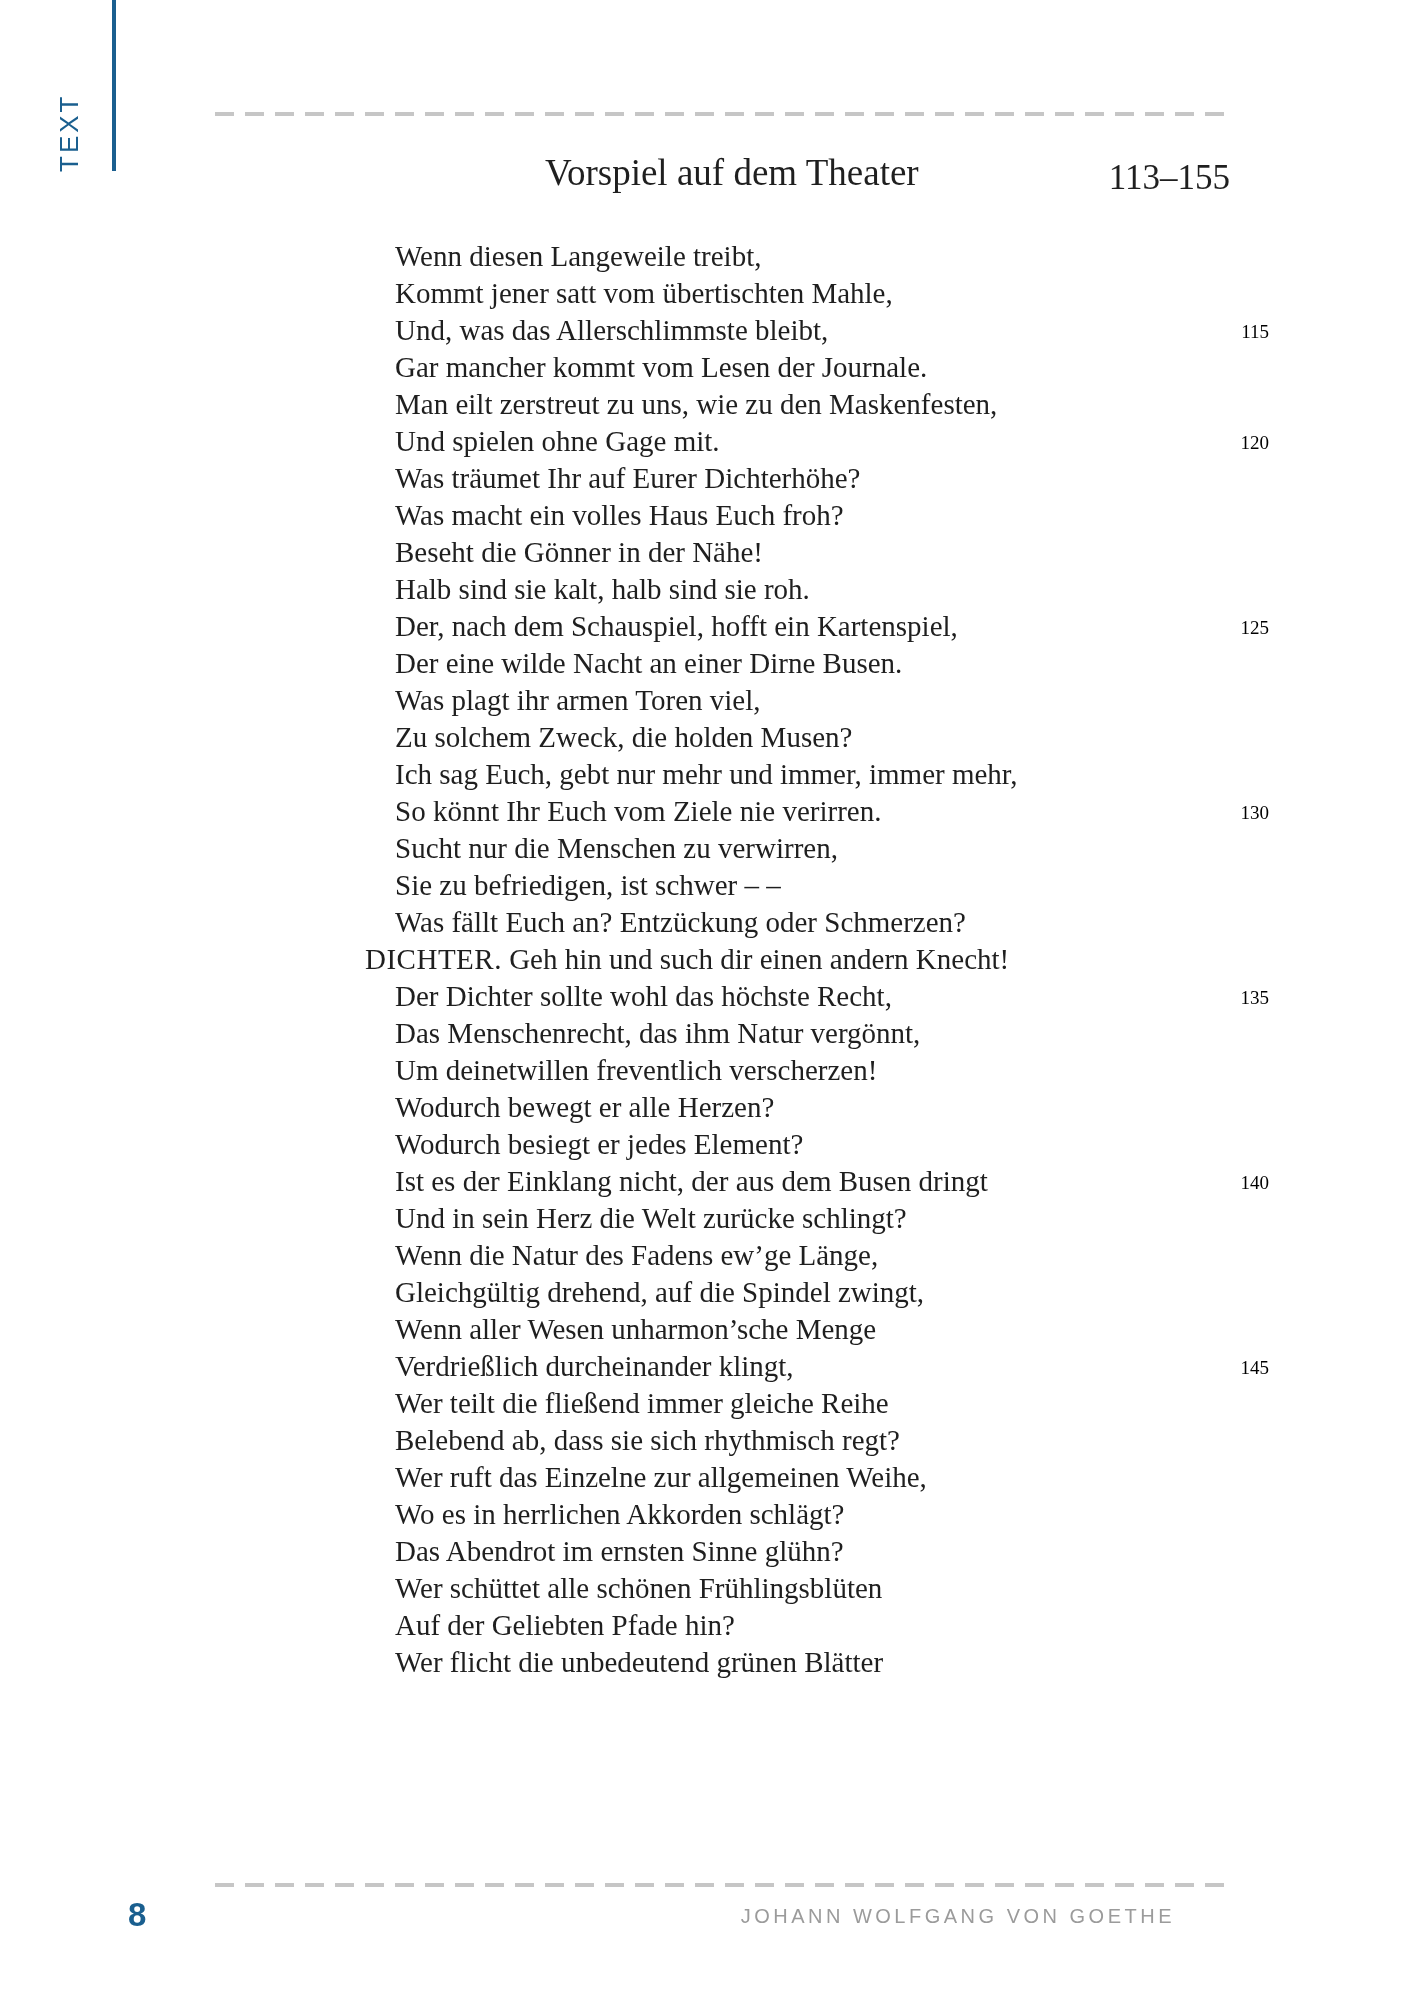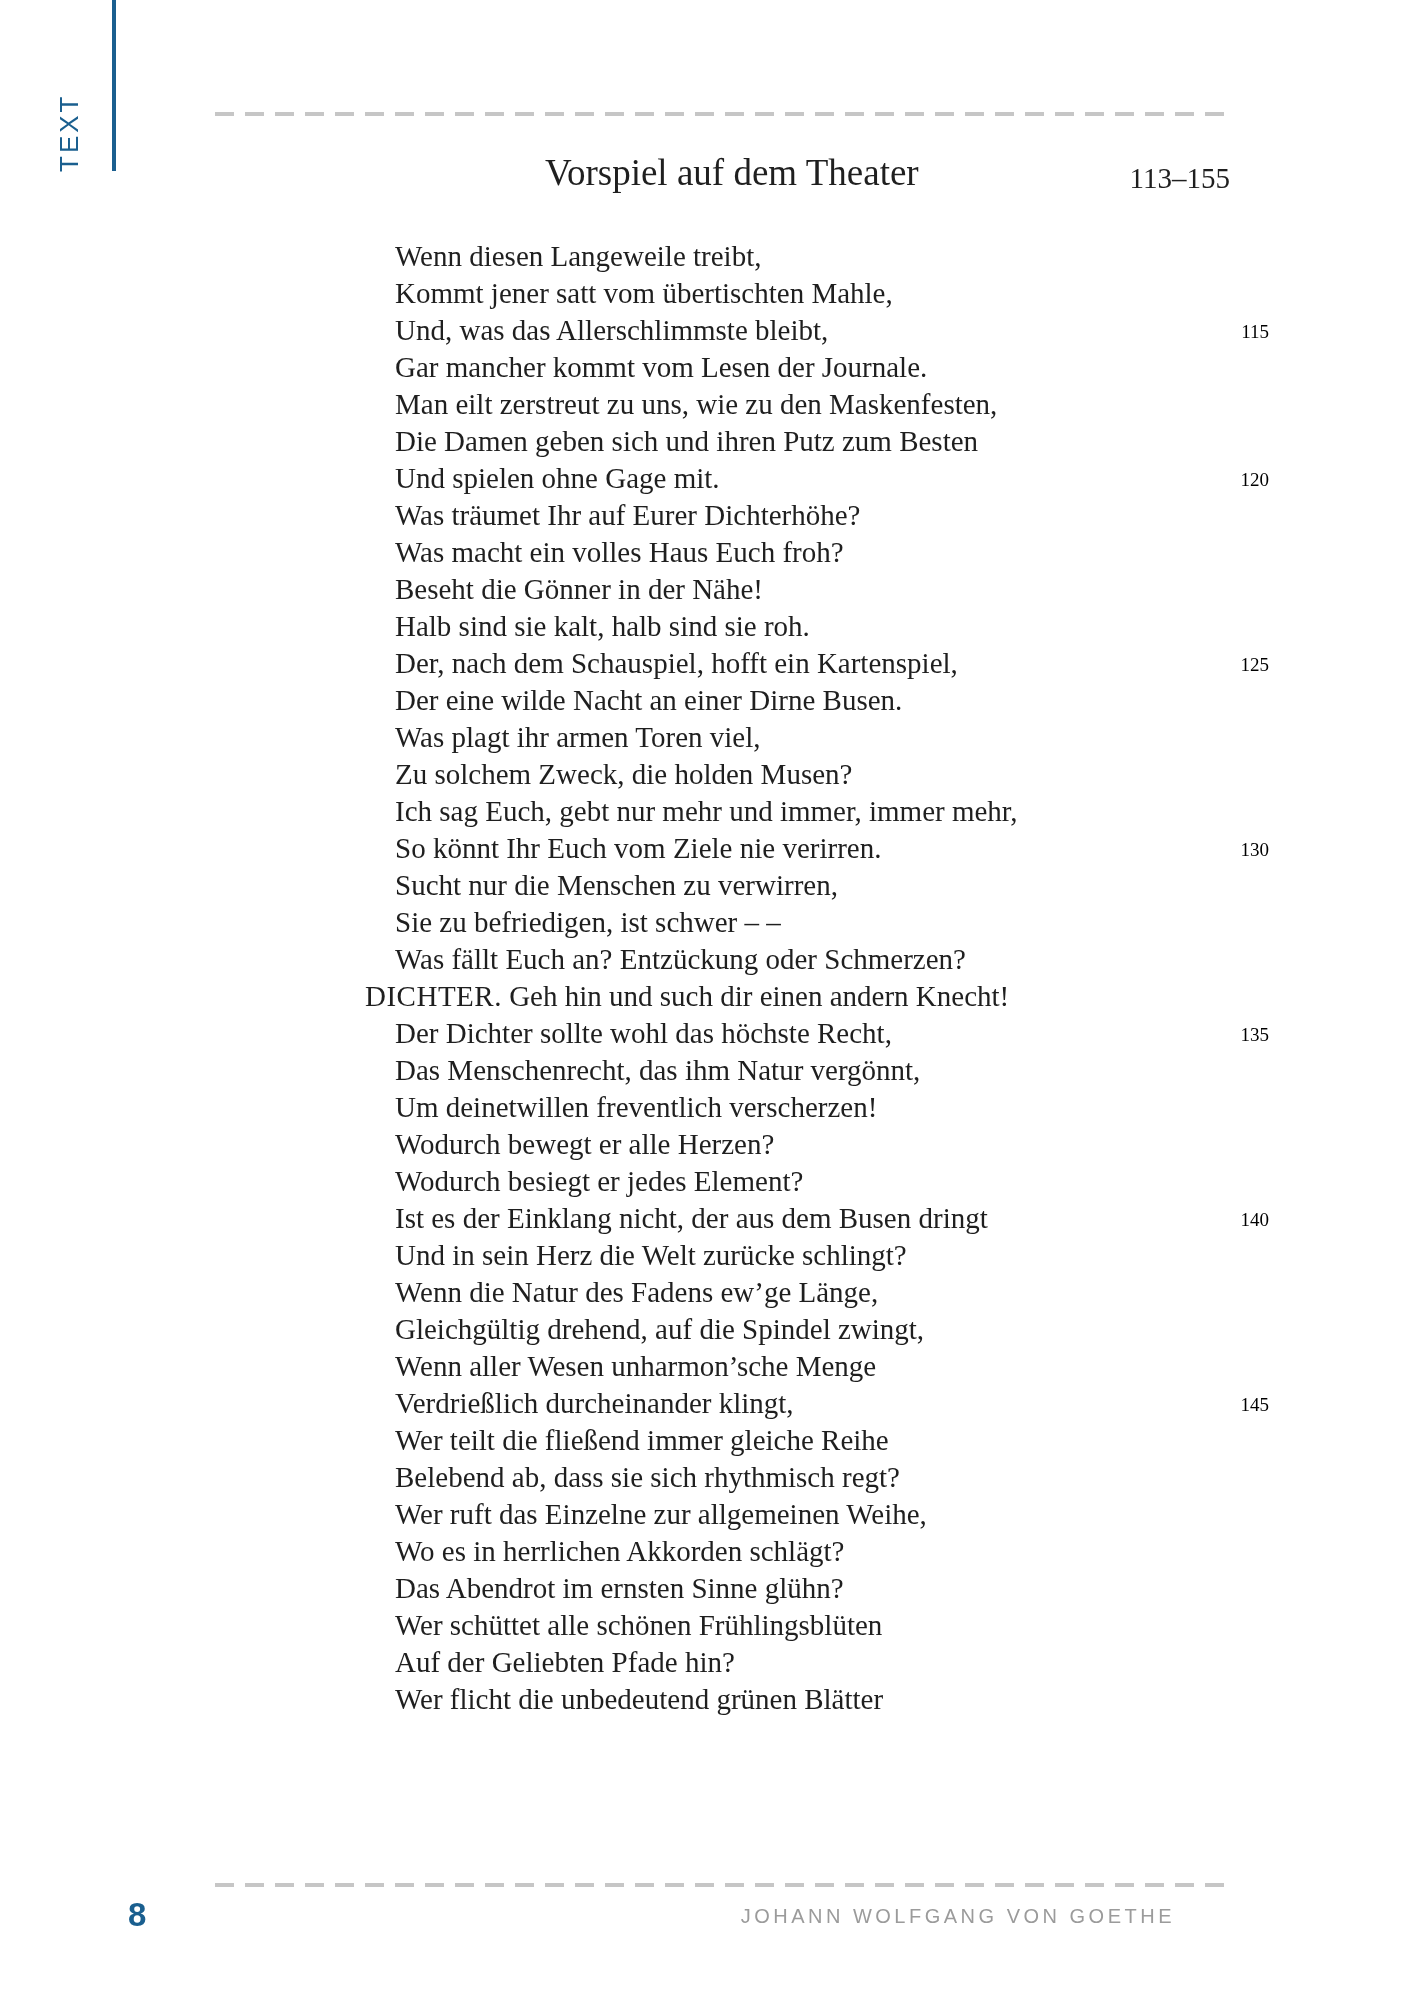--- a/index.html
+++ b/index.html
@@ -55,21 +55,21 @@
   .head-title {
     position: absolute;
     left: 330px; top: 153px;
     font-size: 37px;
     line-height: 40px;
     white-space: nowrap;
   }
   .head-range {
     position: absolute;
     right: 0; top: 162px;
-    font-size: 29px;
+    font-size: 35px;
     line-height: 32px;
     white-space: nowrap;
     margin-left: 48px;
   }
 
   
   .poem {
     position: absolute;
     left: 365px; top: 238px; right: 135px;
   }
@@ -126,21 +126,20 @@
     <span class="head-title">Vorspiel auf dem Theater</span>
     <span class="head-range">113–155</span>
   </div>
 
   <div class="poem" id="poem">
       <div class="verse"><span class="vtext">Wenn diesen Langeweile treibt,</span></div>
       <div class="verse"><span class="vtext">Kommt jener satt vom übertischten Mahle,</span></div>
       <div class="verse"><span class="vtext">Und, was das Allerschlimmste bleibt,</span><span class="lineno">115</span></div>
       <div class="verse"><span class="vtext">Gar mancher kommt vom Lesen der Journale.</span></div>
       <div class="verse"><span class="vtext">Man eilt zerstreut zu uns, wie zu den Maskenfesten,</span></div>
-      <div class="verse"><span class="vtext">Die Damen geben sich und ihren Putz zum Besten</span></div>
       <div class="verse"><span class="vtext">Und spielen ohne Gage mit.</span><span class="lineno">120</span></div>
       <div class="verse"><span class="vtext">Was träumet Ihr auf Eurer Dichterhöhe?</span></div>
       <div class="verse"><span class="vtext">Was macht ein volles Haus Euch froh?</span></div>
       <div class="verse"><span class="vtext">Beseht die Gönner in der Nähe!</span></div>
       <div class="verse"><span class="vtext">Halb sind sie kalt, halb sind sie roh.</span></div>
       <div class="verse"><span class="vtext">Der, nach dem Schauspiel, hofft ein Kartenspiel,</span><span class="lineno">125</span></div>
       <div class="verse"><span class="vtext">Der eine wilde Nacht an einer Dirne Busen.</span></div>
       <div class="verse"><span class="vtext">Was plagt ihr armen Toren viel,</span></div>
       <div class="verse"><span class="vtext">Zu solchem Zweck, die holden Musen?</span></div>
       <div class="verse"><span class="vtext">Ich sag Euch, gebt nur mehr und immer, immer mehr,</span></div>

